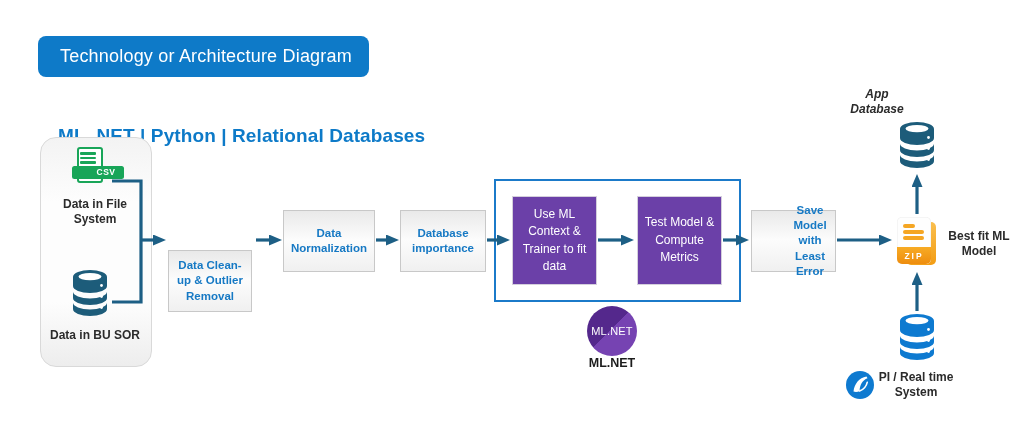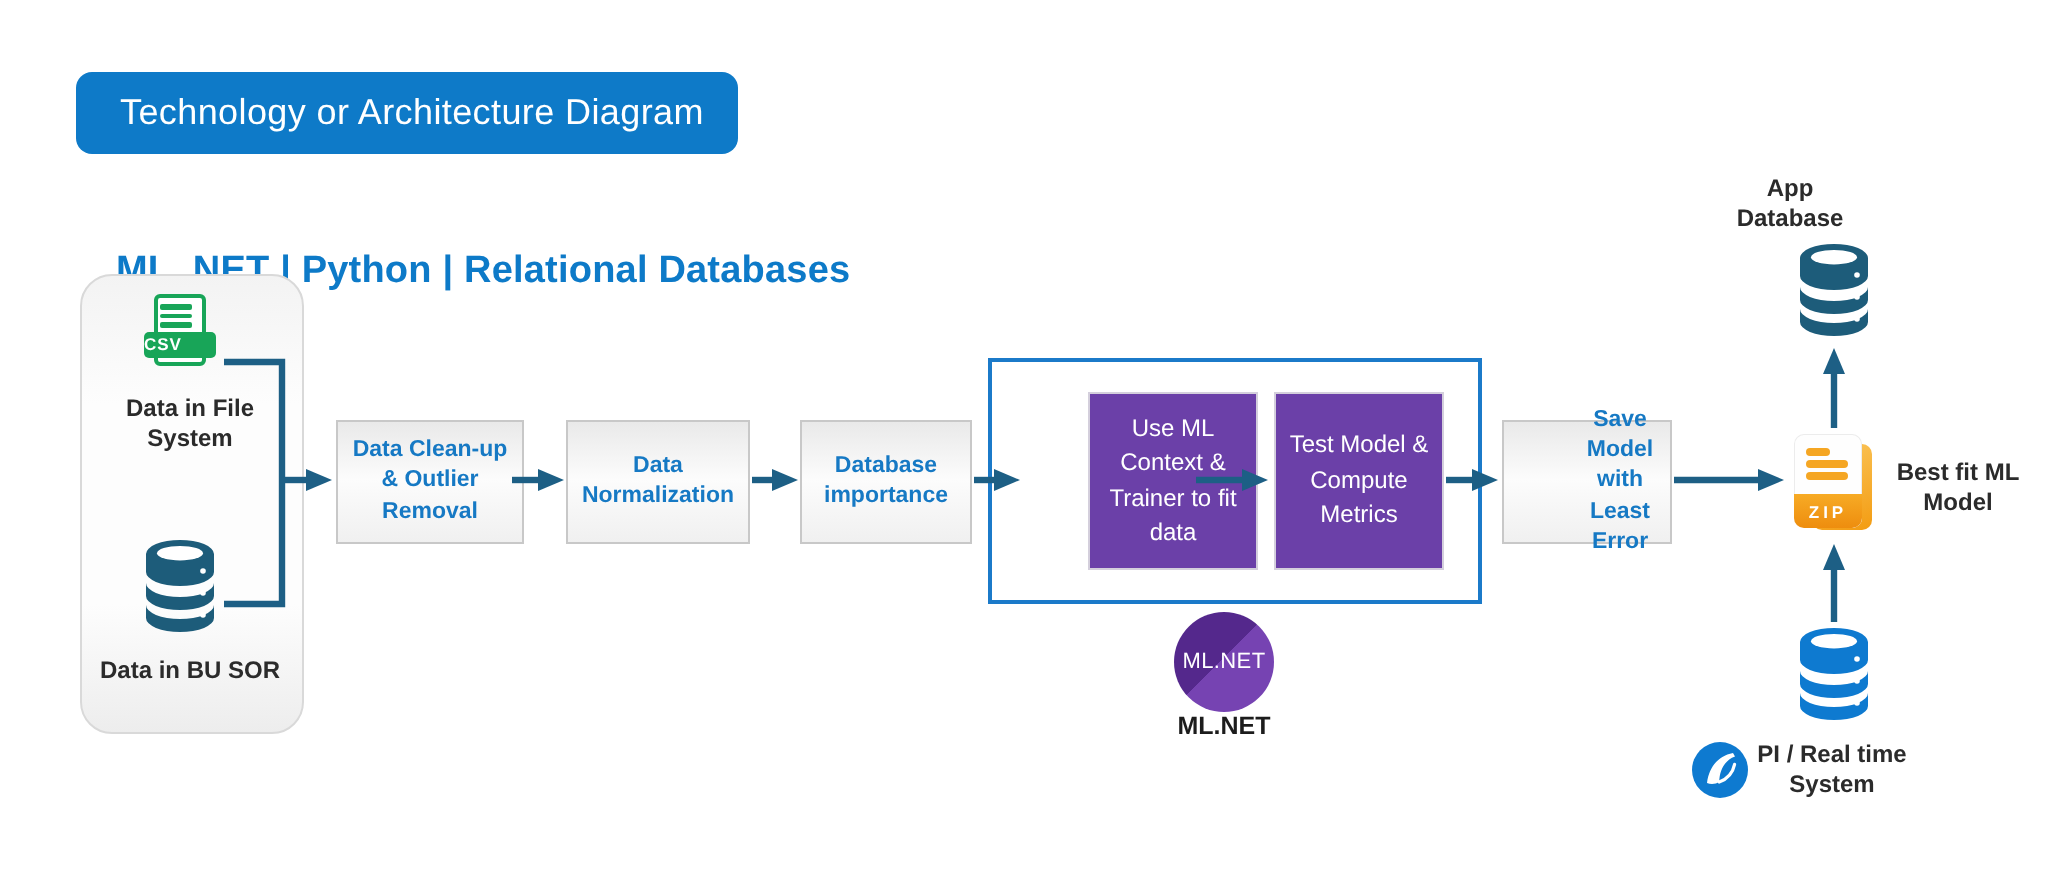--- a/index.html
+++ b/index.html
@@ -28,21 +28,21 @@
   .dark-label{
     color:#2b2b2b;font-size:12px;font-weight:bold;text-align:center;line-height:15px;
   }
 
   
   .csv-icon{left:72px;top:147px;width:36px;height:42px;}
   .csv-file{position:absolute;left:5px;top:0;width:22px;height:32px;background:#ffffff;
     border:2.5px solid #18a558;border-radius:3px;}
   .csv-line{position:absolute;background:#18a558;height:2.5px;width:16px;left:8px;border-radius:1px;}
   .csv-banner{position:absolute;left:0;top:19px;width:36px;height:12.5px;background:#18a558;
-    border-radius:2.5px;color:#fff;font-size:8.5px;font-weight:bold;text-align:left;line-height:13px;letter-spacing:.5px;}
+    border-radius:2.5px;color:#fff;font-size:8.5px;font-weight:bold;text-align:center;line-height:13px;letter-spacing:.5px;padding-left:16px;}
 
   
   .db-icon{width:40px;height:50px;}
 
   
   .step{
     top:210px;height:62px;border:1px solid #c8c8c8;box-sizing:border-box;
     background:linear-gradient(180deg,#e9e9e9 0%,#fcfcfc 48%,#f0f0f0 100%);
     display:flex;align-items:center;justify-content:center;text-align:center;
     color:#1679c4;font-size:11.5px;font-weight:bold;line-height:1.32;padding:2px 5px;
@@ -106,36 +106,36 @@
     <path d="M3,9 a17,7 0 0 1 34,0 v9 a17,7 0 0 1 -34,0 z" fill="#1d5c7a"></path>
     <ellipse cx="20" cy="8.6" rx="11.5" ry="3.6" fill="#ffffff"></ellipse>
     <path d="M3,23.5 a17,7 0 0 0 34,0 v6.5 a17,7 0 0 1 -34,0 z" fill="#1d5c7a"></path>
     <path d="M3,34.5 a17,7 0 0 0 34,0 v6.5 a17,7 0 0 1 -34,0 z" fill="#1d5c7a"></path>
     <circle cx="31.5" cy="17.5" r="1.4" fill="#ffffff"></circle>
     <circle cx="31.5" cy="28.5" r="1.4" fill="#ffffff"></circle>
     <circle cx="31.5" cy="39.5" r="1.4" fill="#ffffff"></circle>
   </svg>
   <div class="abs dark-label" style="left:46px;top:328px;width:98px;">Data in BU SOR</div>
 
-  <div class="abs step" style="left:168px;width:94px;">Data Clean-up &amp; Outlier Removal</div>
+  <div class="abs step" style="left:168px;width:84px;margin-top:40px;">Data Clean-up &amp; Outlier Removal</div>
   <div class="abs step" style="left:283px;width:92px;">Data Normalization</div>
   <div class="abs step" style="left:400px;width:86px;">Database importance</div>
 
   <div class="abs ml-frame"></div>
-  <div class="abs purple-box" style="left:512px;width:85px;margin-left:32px;">Use ML Context &amp; Trainer to fit data</div>
+  <div class="abs purple-box" style="left:512px;width:85px;">Use ML Context &amp; Trainer to fit data</div>
   <div class="abs purple-box" style="left:637px;width:85px;text-align:center;">Test Model &amp; Compute Metrics</div>
 
   <div class="abs mlnet-circle">
     <span>ML.NET</span>
   </div>
   <div class="abs mlnet-label">ML.NET</div>
 
   <div class="abs step" style="left:751px;width:85px;padding-left:38px;">Save Model with Least Error</div>
 
-  <div class="abs dark-label" style="left:860px;top:87px;width:70px;">App Database</div>
+  <div class="abs dark-label" style="left:842px;top:87px;width:70px;font-style:italic;">App Database</div>
   <svg class="abs db-icon" style="left:897px;top:120px;" viewBox="0 0 40 50">
     <path d="M3,9 a17,7 0 0 1 34,0 v9 a17,7 0 0 1 -34,0 z" fill="#1d5c7a"></path>
     <ellipse cx="20" cy="8.6" rx="11.5" ry="3.6" fill="#ffffff"></ellipse>
     <path d="M3,23.5 a17,7 0 0 0 34,0 v6.5 a17,7 0 0 1 -34,0 z" fill="#1d5c7a"></path>
     <path d="M3,34.5 a17,7 0 0 0 34,0 v6.5 a17,7 0 0 1 -34,0 z" fill="#1d5c7a"></path>
     <circle cx="31.5" cy="17.5" r="1.4" fill="#ffffff"></circle>
     <circle cx="31.5" cy="28.5" r="1.4" fill="#ffffff"></circle>
     <circle cx="31.5" cy="39.5" r="1.4" fill="#ffffff"></circle>
   </svg>
 

